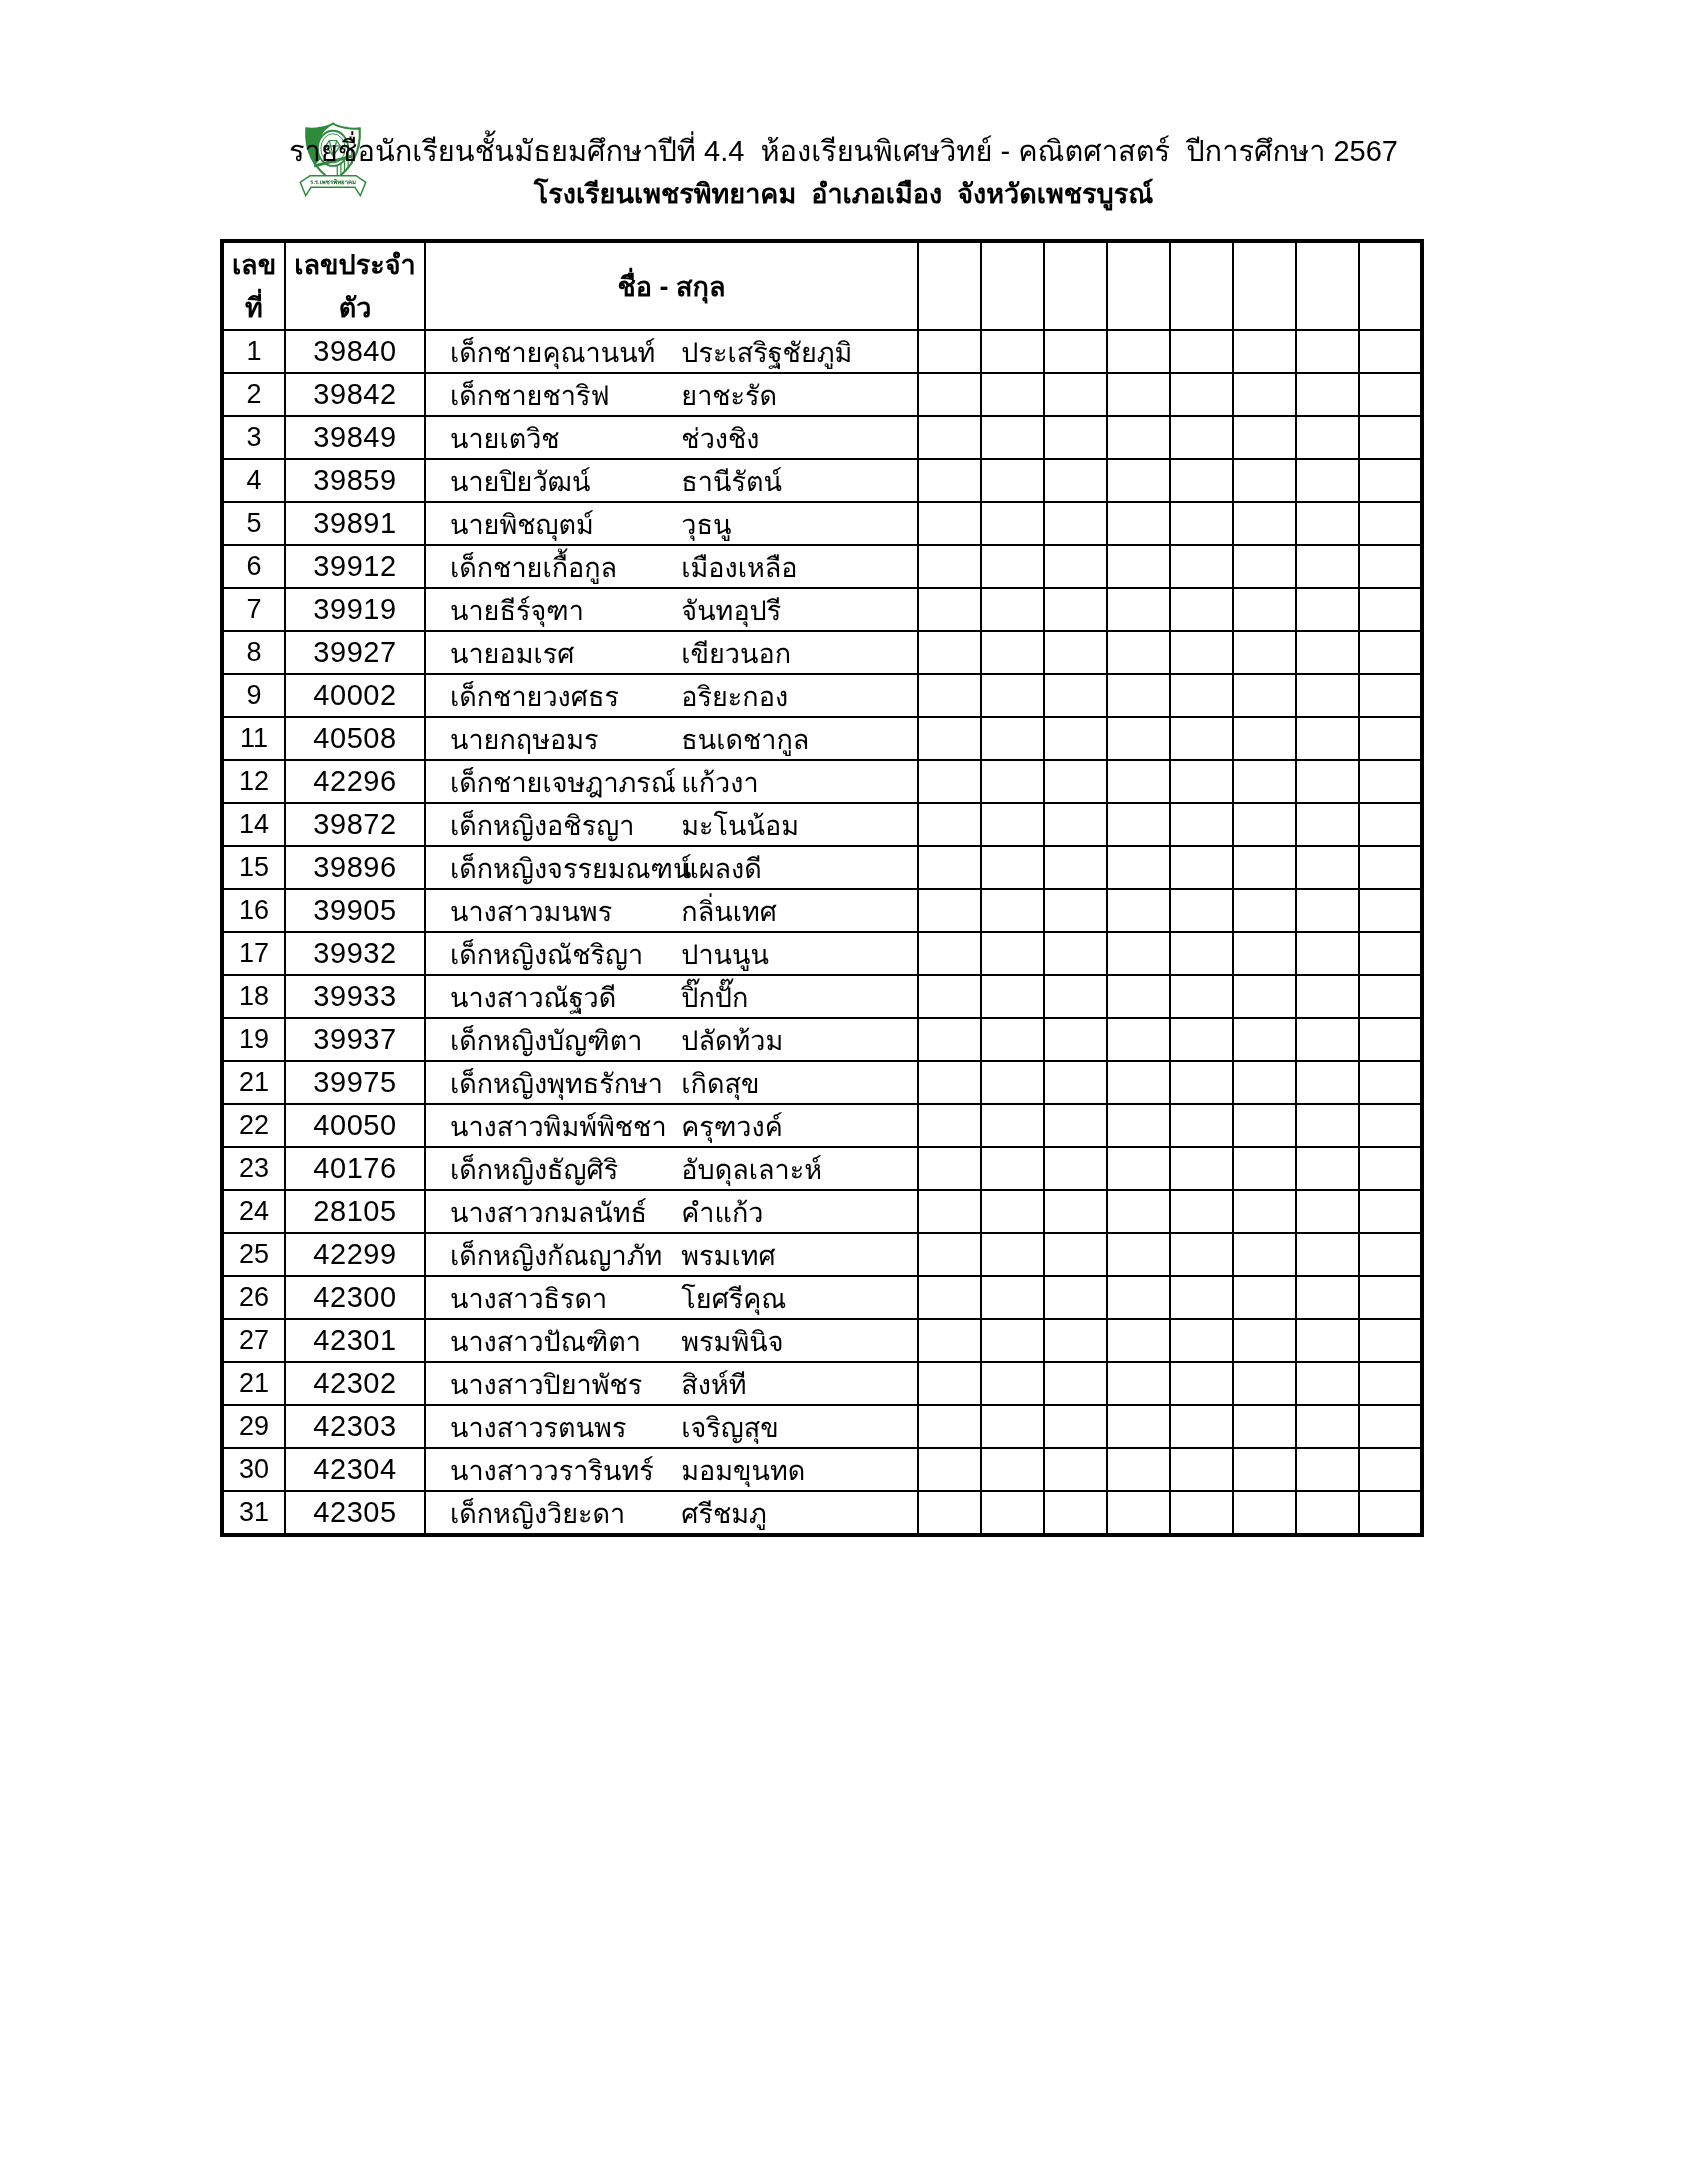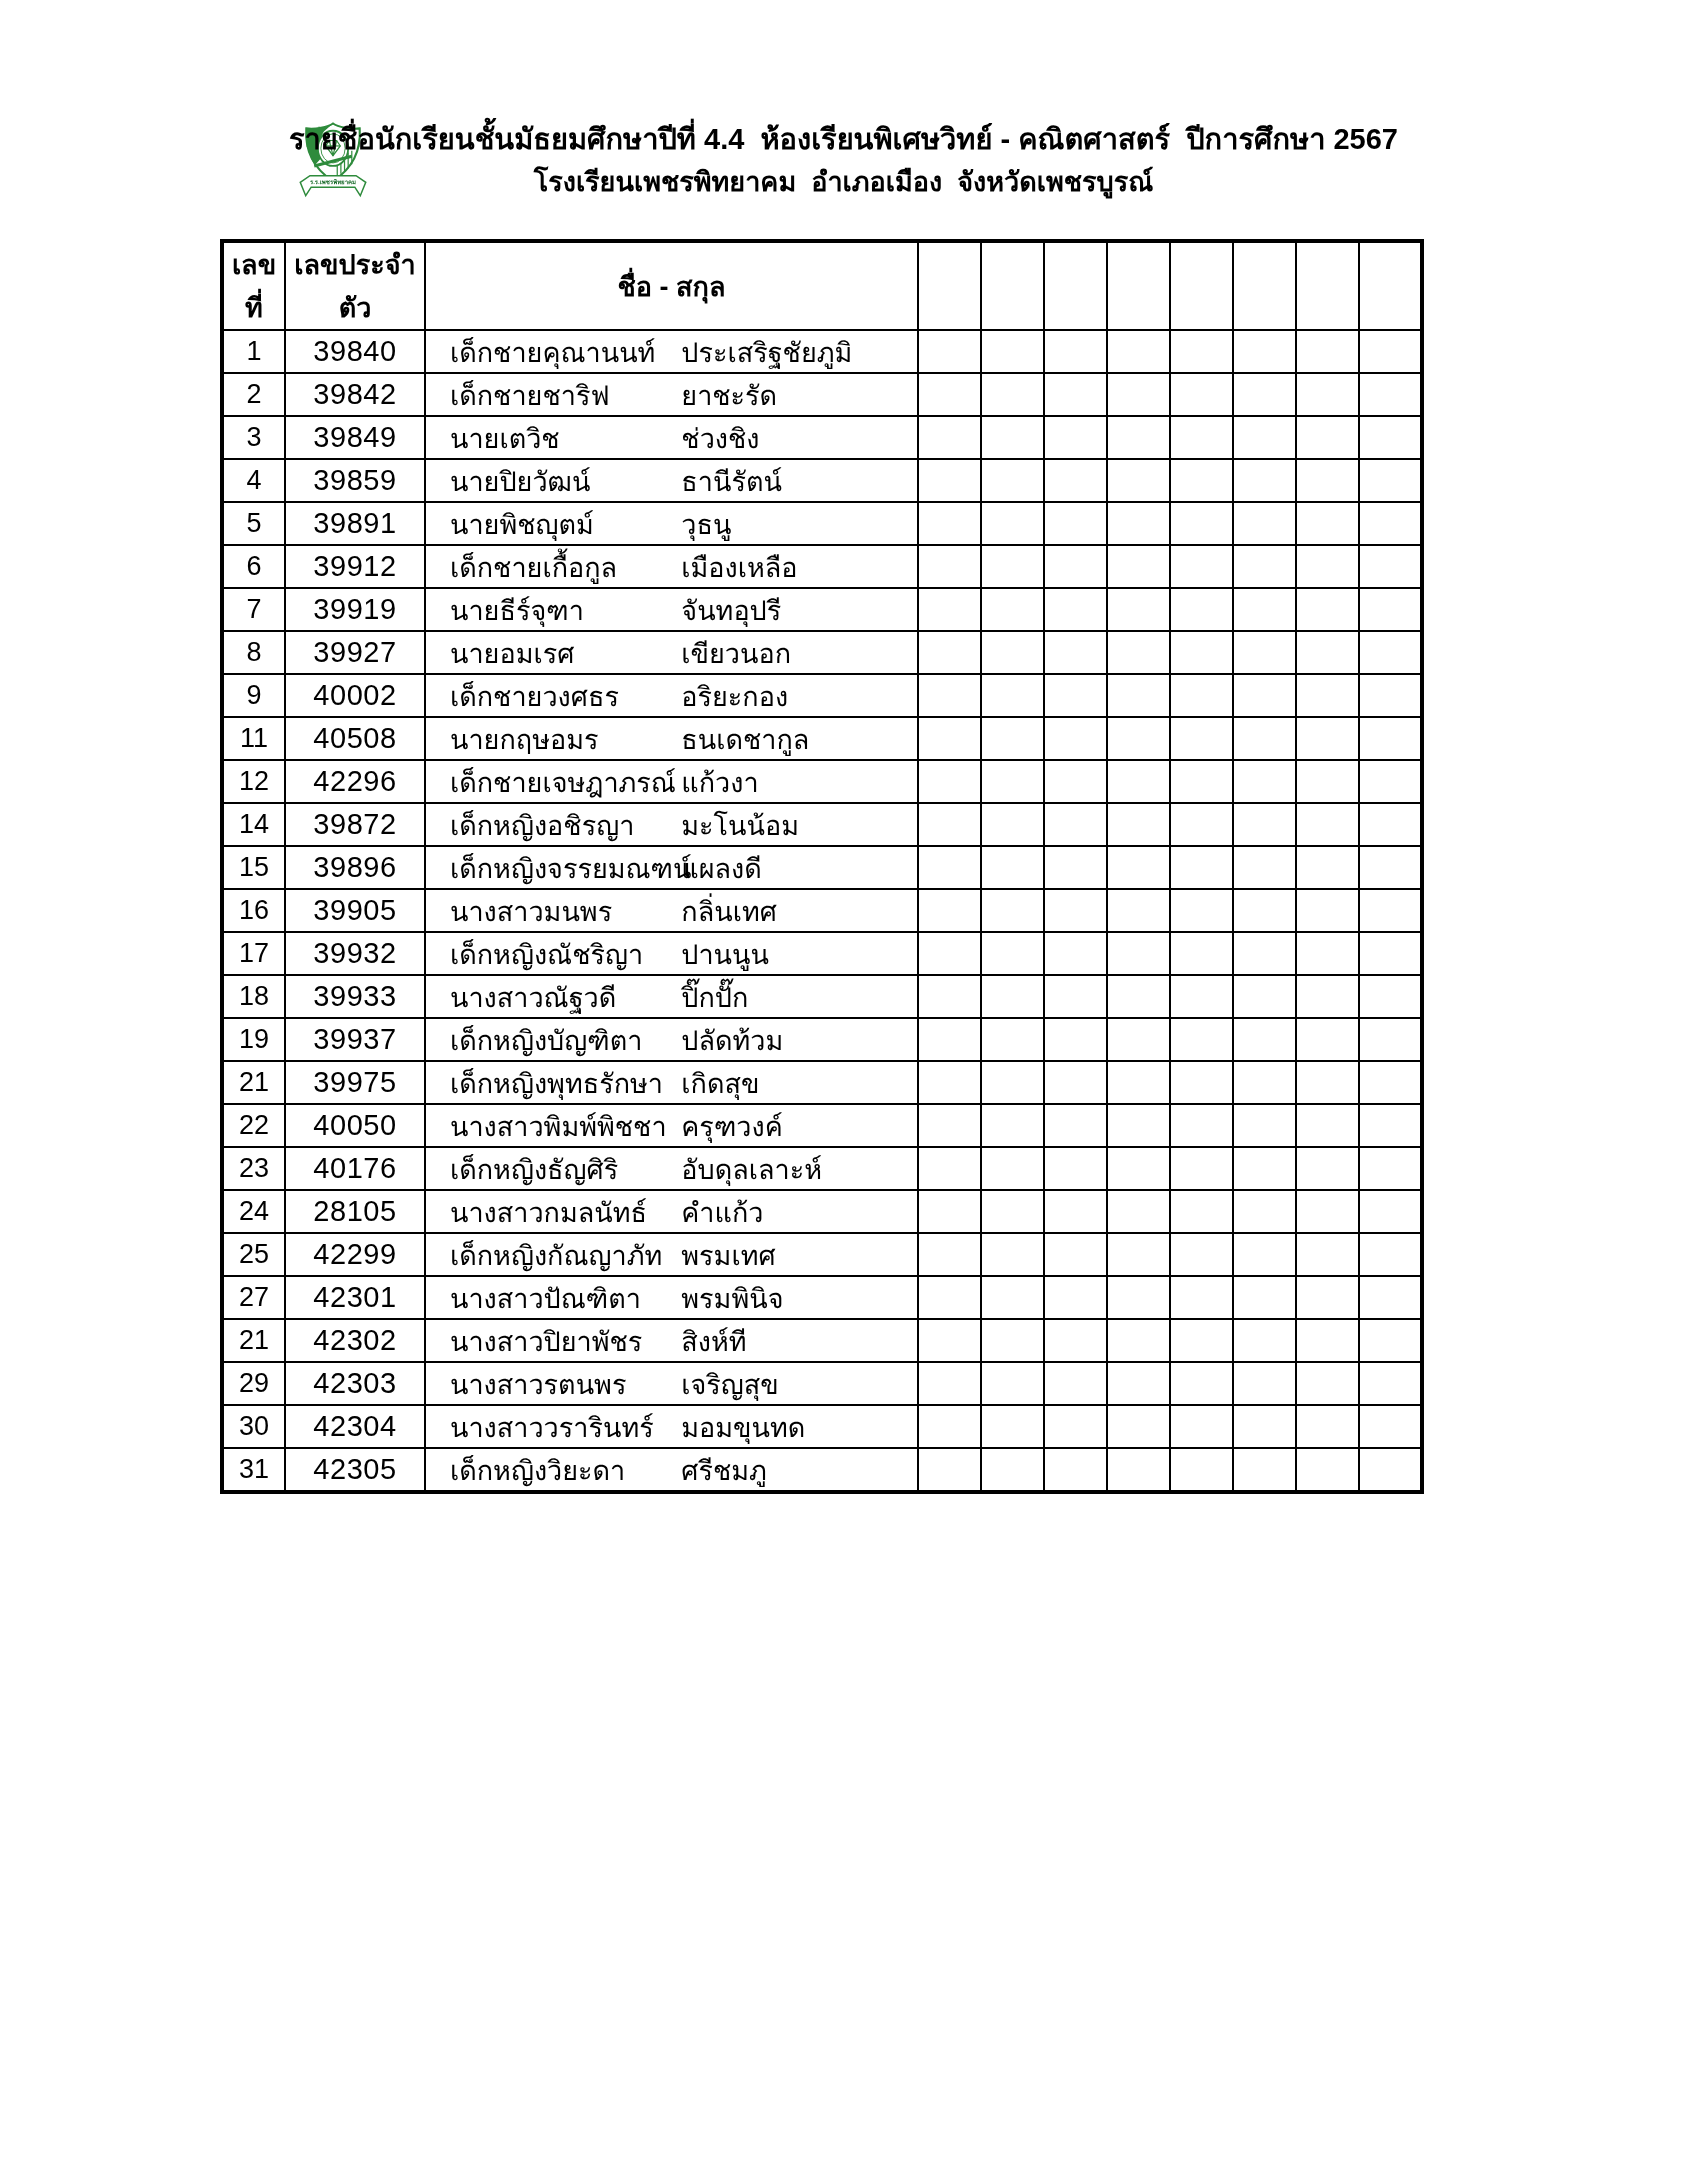--- a/index.html
+++ b/index.html
@@ -7,21 +7,21 @@
     position:relative;
     width:1687px;height:2183px;
     background:#ffffff;
     font-family:"Liberation Sans", sans-serif;
     color:#000;
     overflow:hidden;
   }
   
   .logo{position:absolute;left:296px;top:119px;width:74px;height:83px;}
   .titles{position:absolute;left:0;top:121px;width:100%;text-align:center;}
-  .title1{font-size:29px;font-weight:bold;white-space:pre;line-height:1.25;}
+  .title1{font-size:29px;font-weight:normal;white-space:pre;line-height:1.25;margin-top:12px;}
   .title2{font-size:27px;font-weight:bold;white-space:pre;line-height:1.3;margin-top:7.3px;}
   
   table.roster{
     position:absolute;left:220px;top:239px;
     border-collapse:collapse;table-layout:fixed;
     border:4.3px solid #000;
   }
   col.c-no{width:63px;}
   col.c-id{width:140px;}
   col.c-name{width:493px;}
@@ -464,20 +464,36 @@
   <td class="cell-empty"></td>
           <td class="cell-empty"></td>
           <td class="cell-empty"></td>
           <td class="cell-empty"></td>
           <td class="cell-empty"></td>
           <td class="cell-empty"></td>
           <td class="cell-empty"></td>
           <td class="cell-empty"></td>
         </tr>
         <tr>
+    <td class="cell-no">26</td>
+    <td class="cell-id">42300</td>
+    <td class="cell-name">
+      <span class="first">นางสาวธิรดา</span>
+      <span class="last">โยศรีคุณ</span>
+    </td>
+  <td class="cell-empty"></td>
+          <td class="cell-empty"></td>
+          <td class="cell-empty"></td>
+          <td class="cell-empty"></td>
+          <td class="cell-empty"></td>
+          <td class="cell-empty"></td>
+          <td class="cell-empty"></td>
+          <td class="cell-empty"></td>
+        </tr>
+        <tr>
     <td class="cell-no">27</td>
     <td class="cell-id">42301</td>
     <td class="cell-name">
       <span class="first">นางสาวปัณฑิตา</span>
       <span class="last">พรมพินิจ</span>
     </td>
   <td class="cell-empty"></td>
           <td class="cell-empty"></td>
           <td class="cell-empty"></td>
           <td class="cell-empty"></td>

